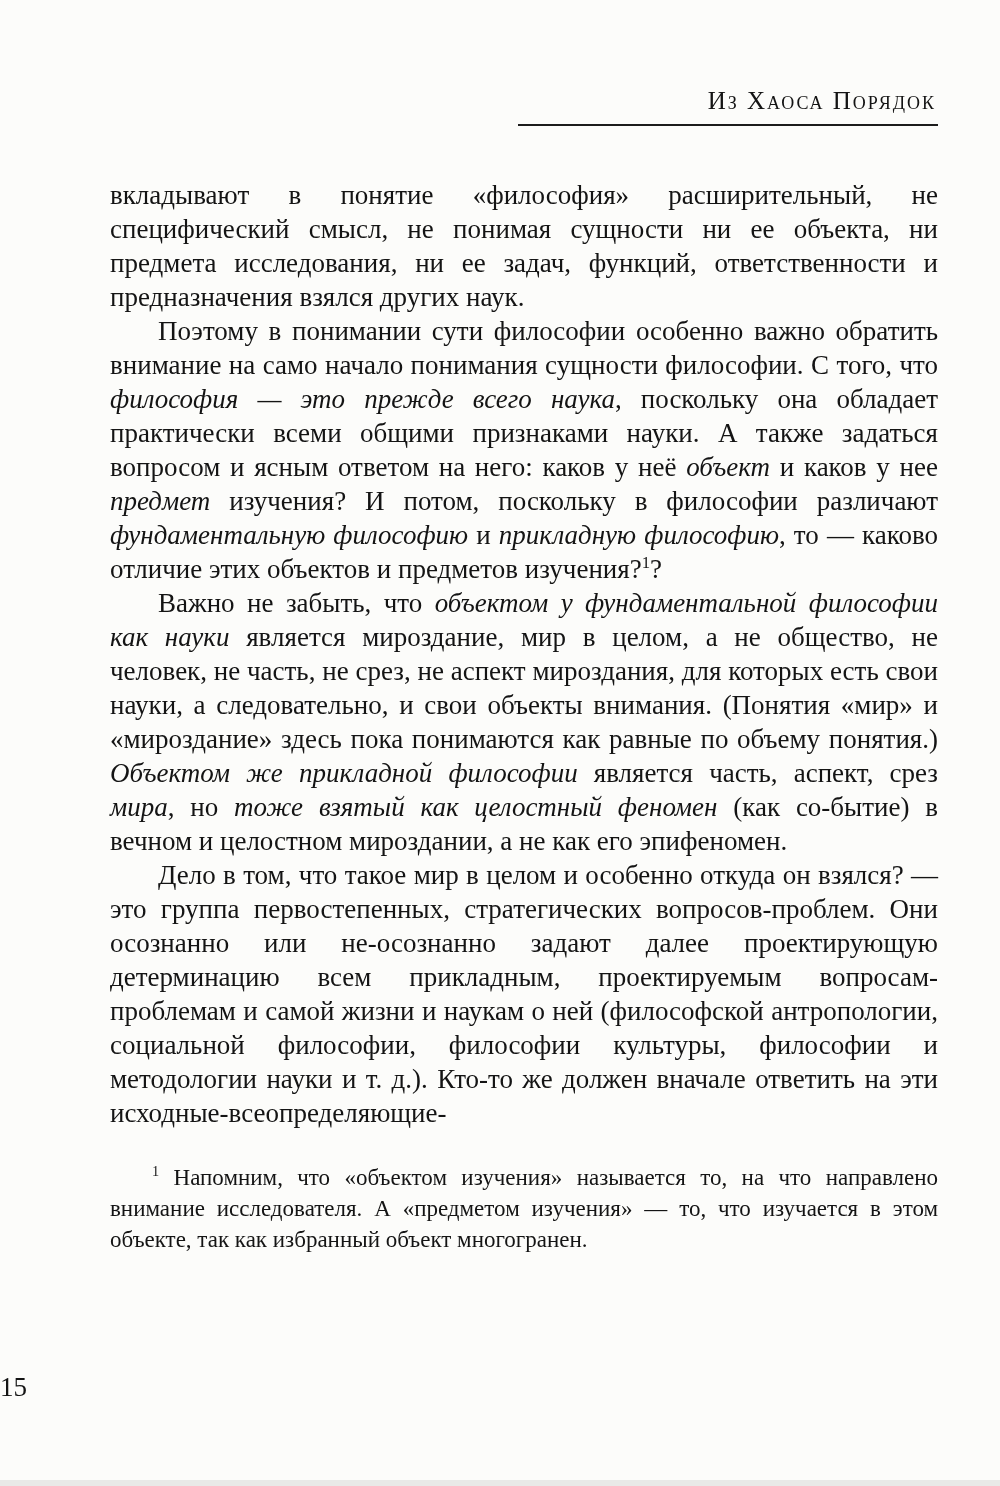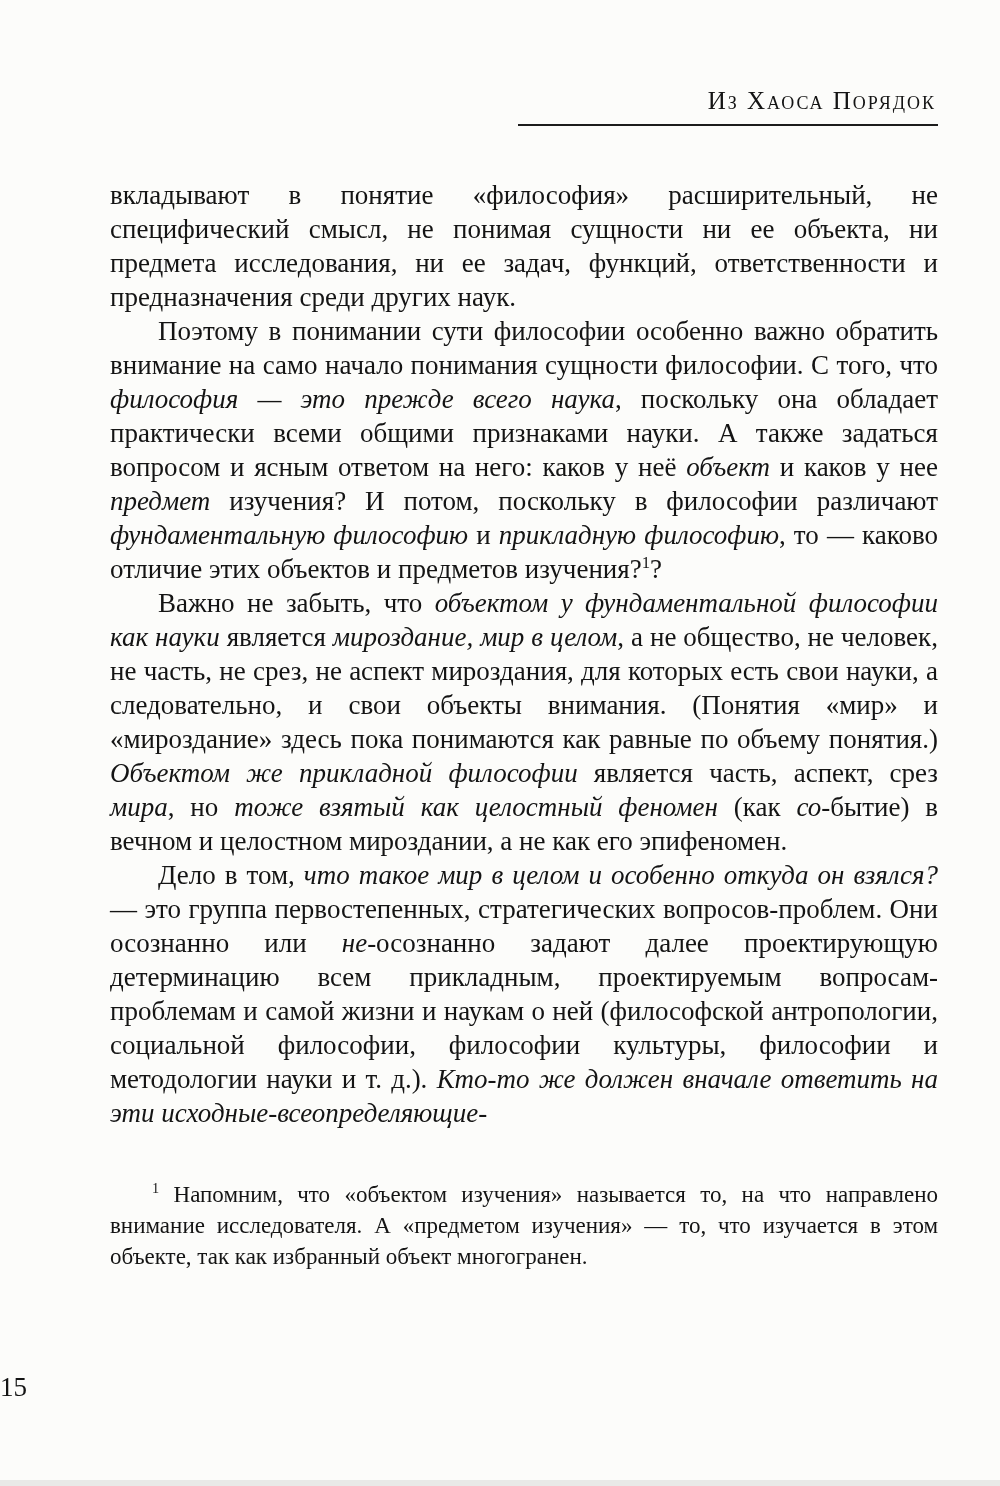--- a/index.html
+++ b/index.html
@@ -44,29 +44,29 @@
     font-size: 27px;
     line-height: 34px;
     text-align: justify;
   }
   .body-text p.para {
     margin: 0;
   }
   .body-text p.para.indent {
     text-indent: 48px;
   }
-  .i  { font-style: italic; }
+  .i  { }
   .bi { font-style: italic; font-weight: normal; }
   sup {
     font-size: 62%;
     line-height: 0;
     vertical-align: super;
   }
   .footnote {
-    margin-top: 49px;
+    margin-top: 32px;
     font-size: 23px;
     line-height: 31px;
     text-align: justify;
   }
   .footnote p {
     margin: 0;
     text-indent: 42px;
   }
   .page-number {
     position: absolute;
@@ -78,21 +78,21 @@
 </style>
 </head>
 <body>
 
 <div class="page">
   <div class="content">
     <div class="running-header">Из Хаоса Порядок</div>
     <div class="header-rule"></div>
 
     <div class="body-text">
-        <p class="para"><span>вкладывают в понятие «философия» расширительный, не специфический смысл, не понимая сущности ни ее объекта, ни предмета исследования, ни ее задач, функций, ответственности и предназначения среди других наук.</span></p>
+        <p class="para"><span>вкладывают в понятие «философия» расширительный, не специфический смысл, не понимая сущности ни ее объекта, ни предмета исследования, ни ее задач, функций, ответственности и предназначения взялся других наук.</span></p>
         <p class="para indent"><span>Поэтому в понимании сути философии особенно важно обратить внимание на само начало понимания сущности философии. С того, что </span><span class="bi">философия — это прежде всего наука</span><span>, поскольку она обладает практически всеми общими признаками науки. А также задаться вопросом и ясным ответом на него: каков у неё </span><span class="bi">объект</span><span> и каков у нее </span><span class="bi">предмет</span><span> изучения? И потом, поскольку в философии различают </span><span class="bi">фундаментальную философию</span><span> и </span><span class="bi">прикладную философию</span><span>, то — каково отличие этих объектов и предметов изучения?</span><sup>1</sup><span>?</span></p>
         <p class="para indent"><span>Важно не забыть, что </span><span class="bi">объектом у фундаментальной философии как науки</span><span> является </span><span class="i">мироздание, мир в целом</span><span>, а не общество, не человек, не часть, не срез, не аспект мироздания, для которых есть свои науки, а следовательно, и свои объекты внимания. (Понятия «мир» и «мироздание» здесь пока понимаются как равные по объему понятия.) </span><span class="bi">Объектом же прикладной философии</span><span> является часть, аспект, срез </span><span class="bi">мира</span><span>, но </span><span class="bi">тоже взятый как целостный феномен</span><span> (как </span><span class="i">со</span><span>-бытие) в вечном и целостном мироздании, а не как его эпифеномен.</span></p>
         <p class="para indent"><span>Дело в том, </span><span class="i">что такое мир в целом и особенно откуда он взялся?</span><span> — это группа первостепенных, стратегических вопросов-проблем. Они осознанно или </span><span class="i">не</span><span>-осознанно задают далее проектирующую детерминацию всем прикладным, проектируемым вопросам-проблемам и самой жизни и наукам о ней (философской антропологии, социальной философии, философии культуры, философии и методологии науки и т. д.). </span><span class="i">Кто-то же должен вначале ответить на эти исходные-всеопределяющие-</span></p>
       </div>
 
     <div class="footnote">
       <p><sup>1</sup><span> Напомним, что «объектом изучения» называется то, на что направлено внимание исследователя. А «предметом изучения» — то, что изучается в этом объекте, так как избранный объект многогранен.</span></p>
     </div>
   </div>
 

